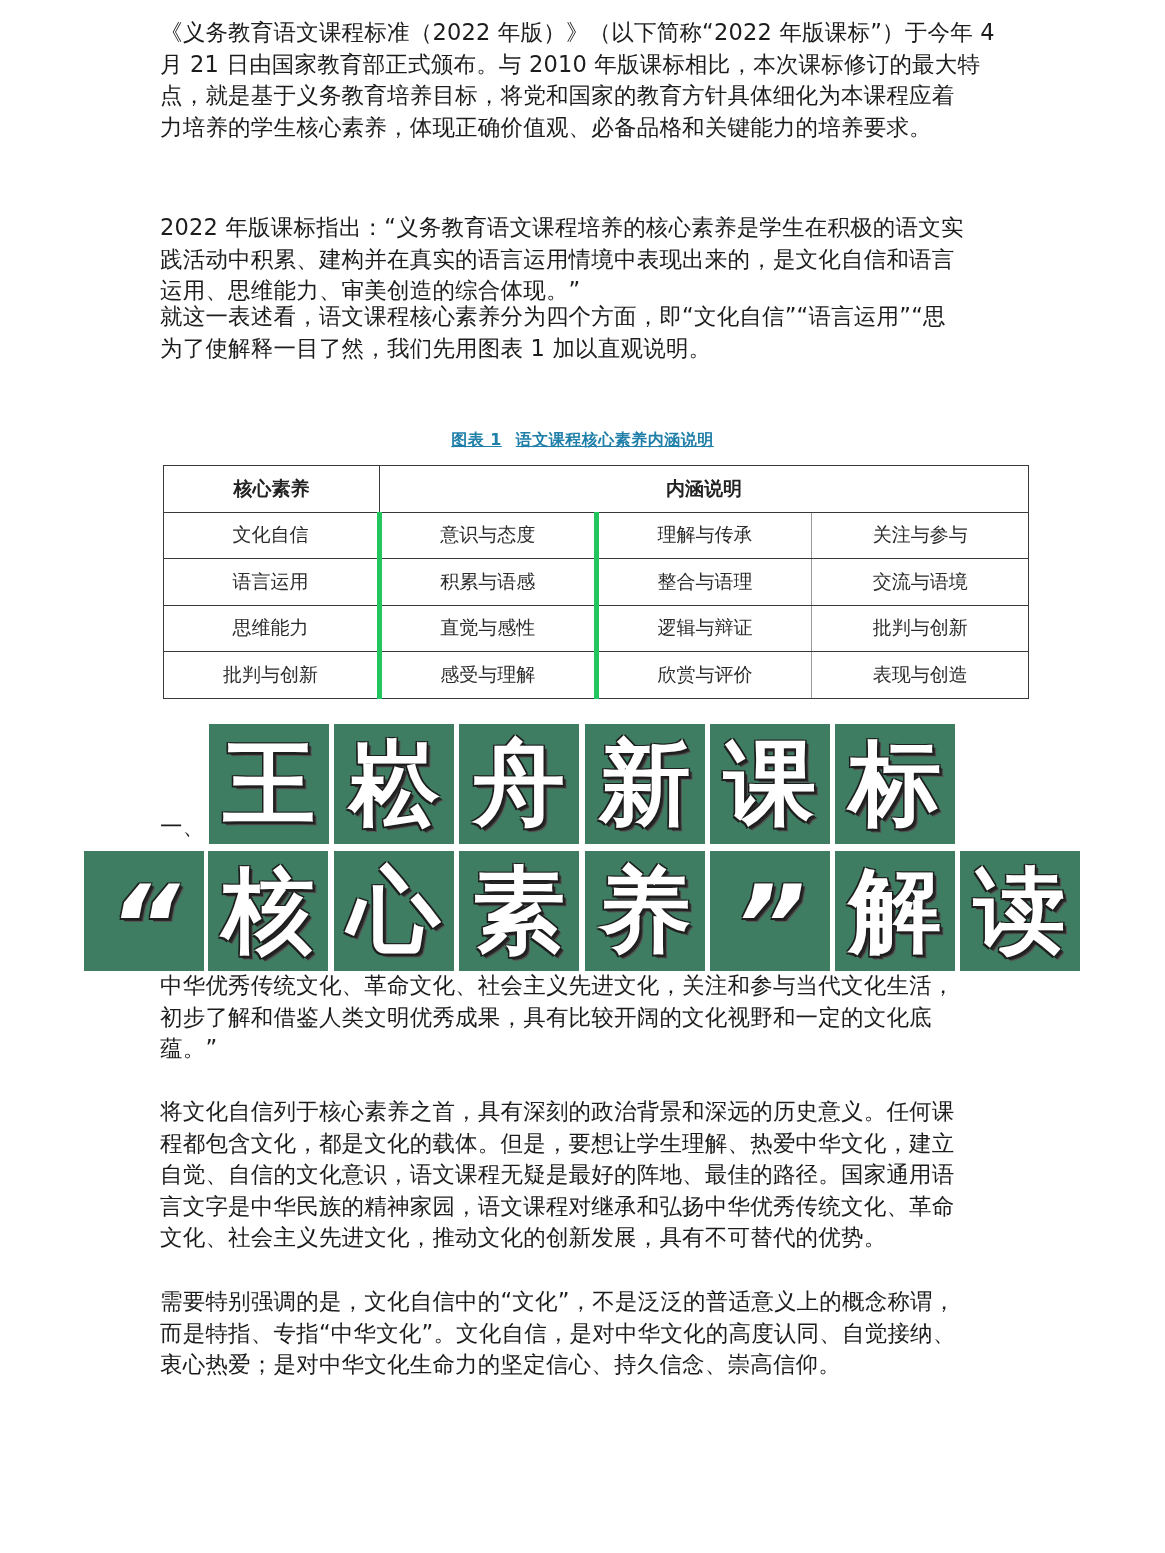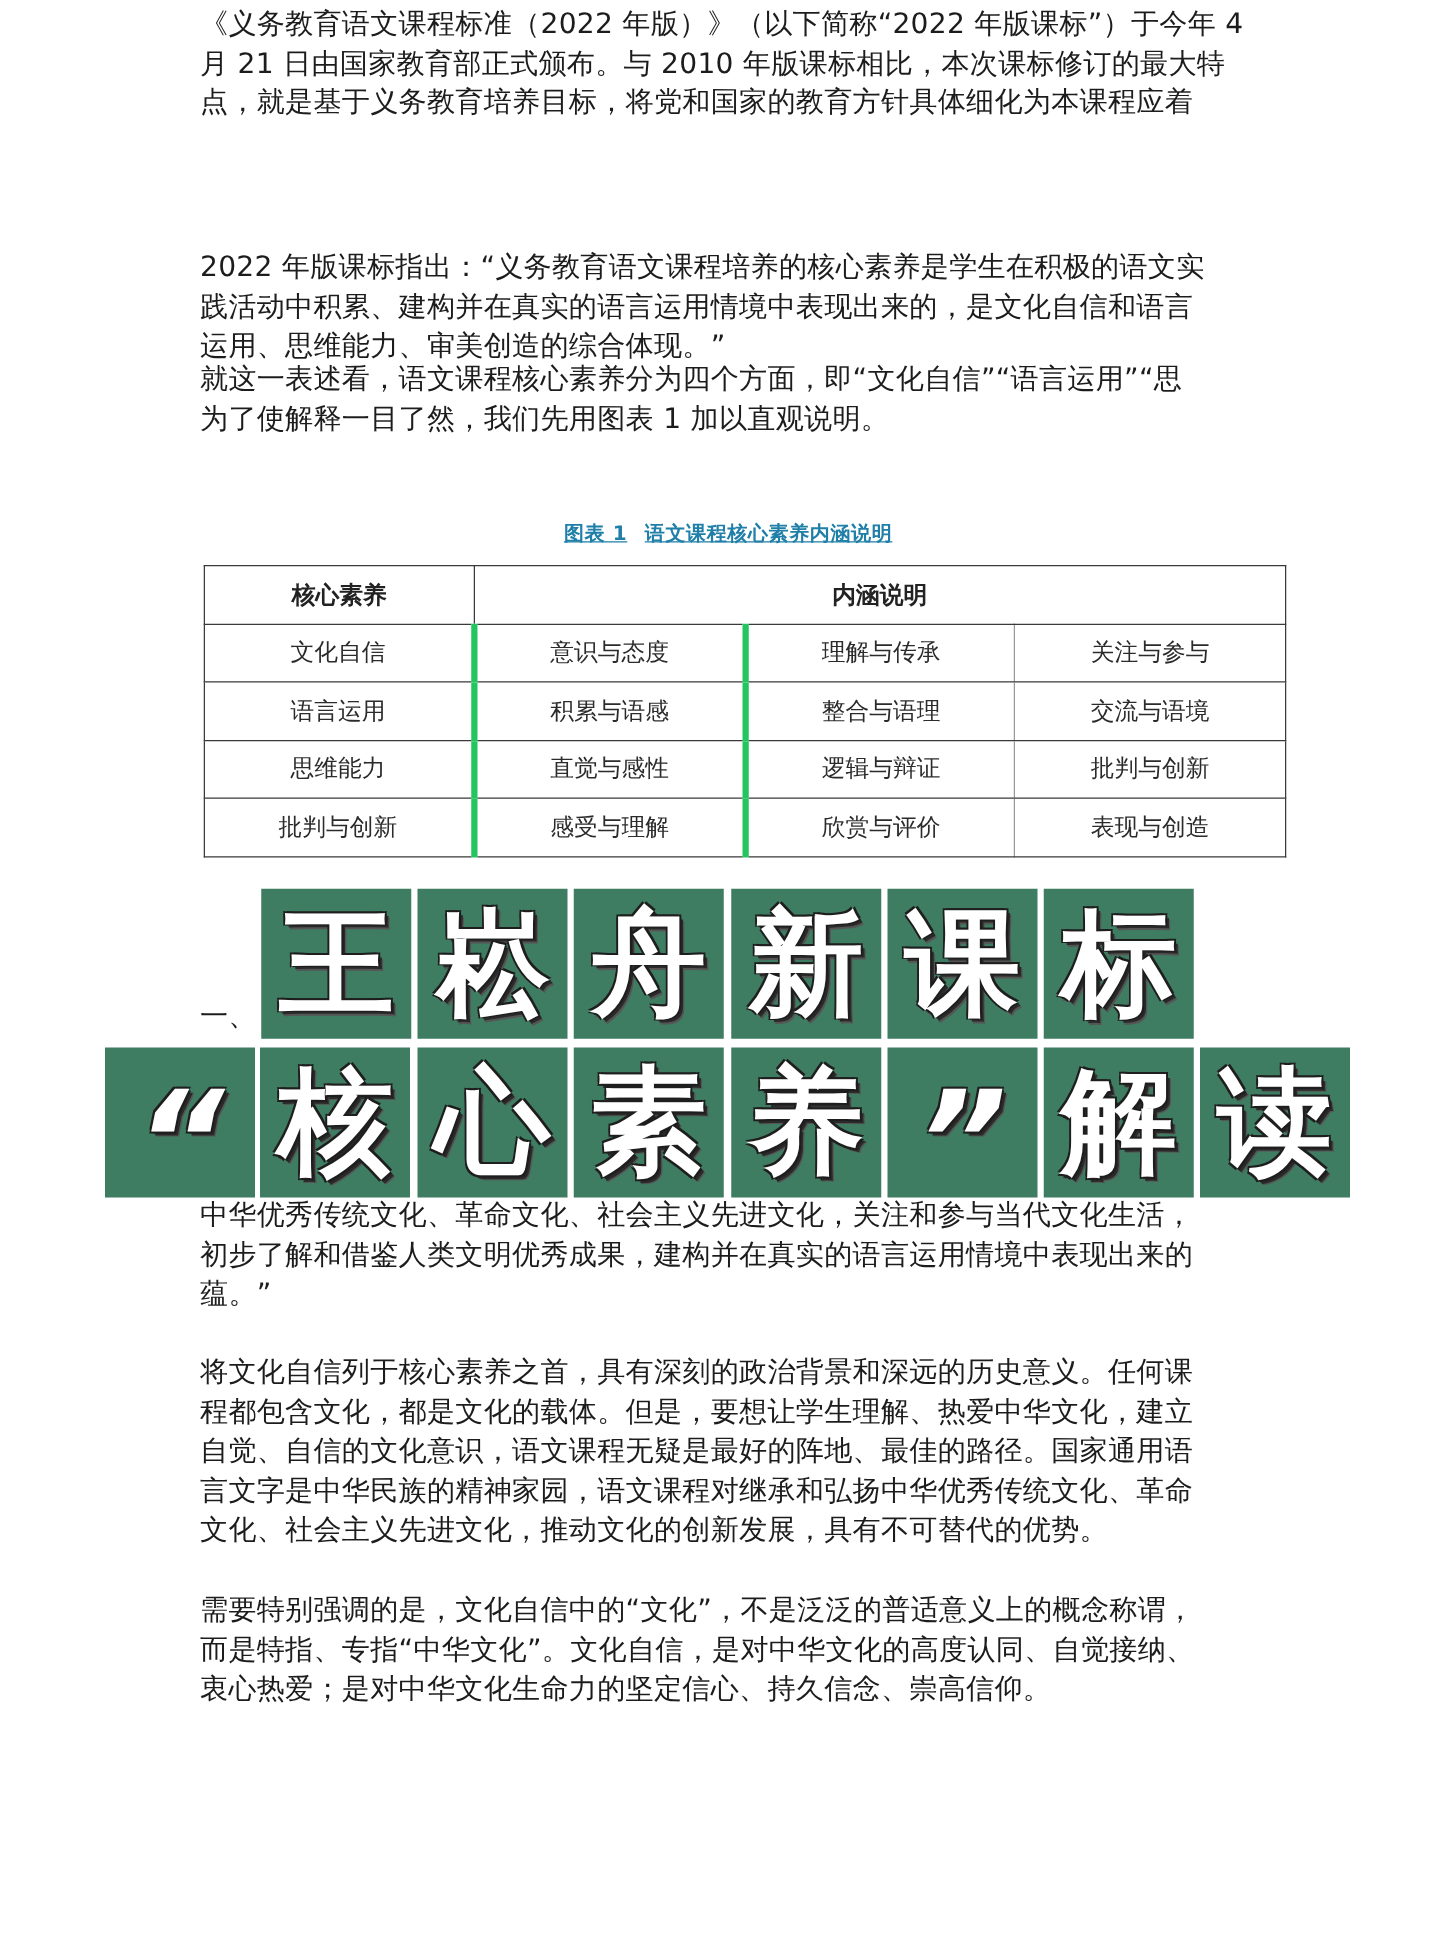--- a/index.html
+++ b/index.html
@@ -10,21 +10,21 @@
   body {
     width: 1165px;
     height: 1553px;
     position: relative;
     overflow: hidden;
     font-family: "DejaVu Sans", "Liberation Sans", sans-serif;
     color: #1a1a1a;
   }
   .page {
     position: absolute;
-    left: 0; top: 3px;
+    left: 0; top: 16px;
     width: 1165px;
     height: 1222px;
   }
   .para {
     position: absolute;
     left: 160px;
     width: 860px;
     font-size: 22.5px;
     line-height: 31.5px;
     letter-spacing: 0.2px;
@@ -115,20 +115,21 @@
 </style>
 </head>
 <body>
 
 <div class="page">
 
   <p class="para" style="top:1px;">
     <span class="line">《义务教育语文课程标准（2022 年版）》（以下简称“2022 年版课标”）于今年 4</span>
     <span class="line">月 21 日由国家教育部正式颁布。与 2010 年版课标相比，本次课标修订的最大特</span>
     <span class="line">点，就是基于义务教育培养目标，将党和国家的教育方针具体细化为本课程应着</span>
+    <span class="line">力培养的学生核心素养，体现正确价值观、必备品格和关键能力的培养要求。</span>
   </p>
 
   <p class="para" style="top:158px;margin-top:38px;">
     <span class="line">2022 年版课标指出：“义务教育语文课程培养的核心素养是学生在积极的语文实</span>
     <span class="line">践活动中积累、建构并在真实的语言运用情境中表现出来的，是文化自信和语言</span>
     <span class="line">运用、思维能力、审美创造的综合体现。”</span>
   </p>
 
   <p class="para" style="top:285px;">
     <span class="line">就这一表述看，语文课程核心素养分为四个方面，即“文化自信”“语言运用”“思</span>
@@ -175,21 +176,21 @@
       <td class="inner">欣赏与评价</td>
       <td class="last">表现与创造</td>
     </tr>
   </tbody>
     </table>
 
   <div class="hidden-heading">一、</div>
 
   <p class="para" style="top:954px;">
     <span class="line">中华优秀传统文化、革命文化、社会主义先进文化，关注和参与当代文化生活，</span>
-    <span class="line">初步了解和借鉴人类文明优秀成果，建构并在真实的语言运用情境中表现出来的</span>
+    <span class="line">初步了解和借鉴人类文明优秀成果，具有比较开阔的文化视野和一定的文化底</span>
     <span class="line">蕴。”</span>
   </p>
 
   <p class="para" style="top:1080px;">
     <span class="line">将文化自信列于核心素养之首，具有深刻的政治背景和深远的历史意义。任何课</span>
     <span class="line">程都包含文化，都是文化的载体。但是，要想让学生理解、热爱中华文化，建立</span>
     <span class="line">自觉、自信的文化意识，语文课程无疑是最好的阵地、最佳的路径。国家通用语</span>
     <span class="line">言文字是中华民族的精神家园，语文课程对继承和弘扬中华优秀传统文化、革命</span>
     <span class="line">文化、社会主义先进文化，推动文化的创新发展，具有不可替代的优势。</span>
   </p>

